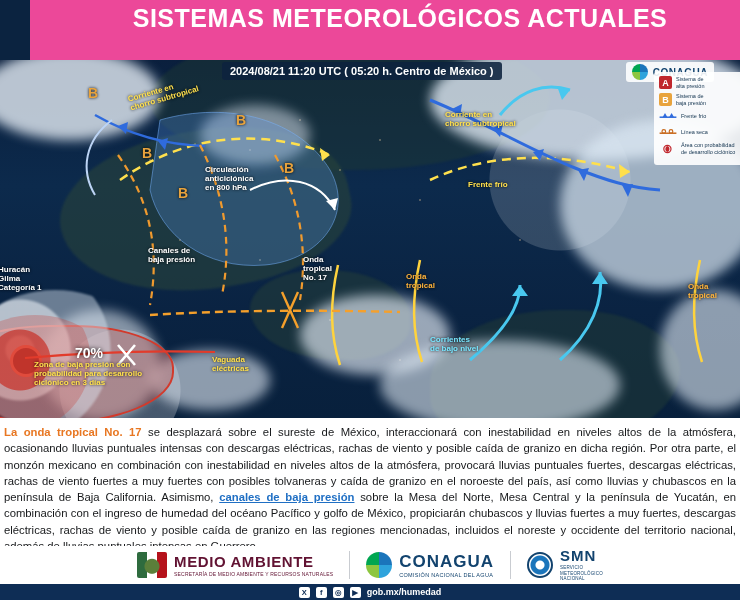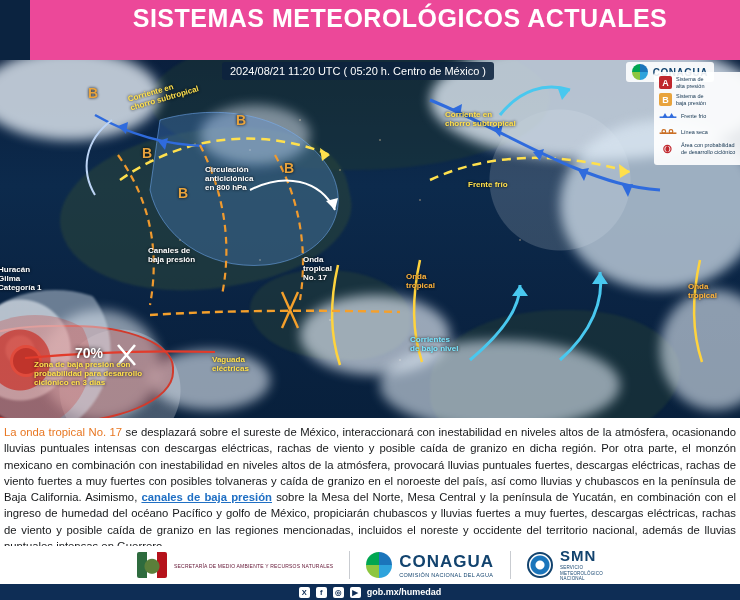--- a/index.html
+++ b/index.html
@@ -109,31 +109,31 @@
     background:rgba(190,40,30,.28);
   }
 
   
   .overlay{position:absolute;inset:0;}
 
   
   .lbl{position:absolute;font-size:8px;font-weight:bold;line-height:1.15;white-space:pre-line;}
   .lbl.yellow{color:#ffe04d;text-shadow:0 0 3px #000;}
   .lbl.white{color:#ffffff;text-shadow:0 0 3px #000;}
-  .lbl.cyan{color:#79e6ff;text-shadow:0 0 3px #000;}
+  .lbl.cyan{color:#79e6ff;text-shadow:0 0 3px #000;margin-left:20px;}
   .lbl.orange{color:#ffb43c;text-shadow:0 0 3px #000;}
   .lbl.pct{color:#ffffff;font-size:14px;font-weight:bold;text-shadow:0 0 4px #000;}
 
   .hi{position:absolute;color:#ff3b2f;font-size:14px;font-weight:bold;text-shadow:0 0 3px #000;}
 
   
   .timestamp{
     position:absolute;left:222px;top:2px;
     background:rgba(12,34,62,.88);
-    color:#fff;font-size:11px;font-weight:normal;
+    color:#fff;font-size:11px;font-weight:bold;
     padding:3px 8px;border-radius:3px;white-space:nowrap;
   }
 
   
   .map-badge{
     position:absolute;right:26px;top:2px;
     display:flex;align-items:center;gap:5px;
     background:rgba(255,255,255,.88);
     border-radius:3px;padding:2px 6px;
   }
@@ -167,21 +167,21 @@
     background:#ffffff;
     padding:6px 4px 0 4px;
     box-sizing:border-box;
     color:#16181a;
     font-size:11.3px;
     line-height:1.44;
     text-align:justify;
     overflow:hidden;
   }
   .textblock b{font-weight:normal;}
-  .hl-orange{color:#e87722;font-weight:normal;}
+  .hl-orange{color:#e87722;font-weight:bold;}
   .hl-blue{color:#1f6fc4;font-weight:bold;text-decoration:underline;}
 
   
   .footer{
     position:absolute;top:546px;left:0;width:740px;height:54px;
     background:#ffffff;
   }
   .footer-inner{
     position:absolute;top:0;left:0;width:740px;height:38px;
     display:flex;align-items:center;justify-content:center;gap:0;
@@ -380,20 +380,21 @@
 
   <div class="textblock">
     <span class="hl-orange">La onda tropical No. 17</span><span> se desplazará sobre el sureste de México, interaccionará con </span><b>inestabilidad en niveles altos de la atmósfera</b><span>, ocasionando lluvias puntuales intensas con descargas eléctricas, rachas de viento y posible caída de granizo en dicha región. Por otra parte, el </span><b>monzón mexicano</b><span> en combinación con </span><b>inestabilidad en niveles altos de la atmósfera</b><span>, provocará lluvias puntuales fuertes, descargas eléctricas, rachas de viento fuertes a muy fuertes con posibles tolvaneras y caída de granizo en el noroeste del país, así como lluvias y chubascos en la península de Baja California. Asimismo, </span><span class="hl-blue">canales de baja presión</span><span> sobre la Mesa del Norte, Mesa Central y la península de Yucatán, en combinación con el </span><b>ingreso de humedad</b><span> del océano Pacífico y golfo de México, propiciarán chubascos y lluvias fuertes a muy fuertes, descargas eléctricas, rachas de viento y posible caída de granizo en las regiones mencionadas, incluidos el noreste y occidente del territorio nacional, además de lluvias puntuales intensas en Guerrero.</span>
   </div>
 
   <div class="footer">
     <div class="footer-inner">
       <div class="f-item f-medio">
         <div class="eagle"></div>
         <div>
+          <div class="f-t1">MEDIO AMBIENTE</div>
           <div class="f-t2">SECRETARÍA DE MEDIO AMBIENTE Y RECURSOS NATURALES</div>
         </div>
       </div>
       <div class="f-div"></div>
       <div class="f-item f-con">
         <div class="con-logo"></div>
         <div>
           <div class="f-t1">CONAGUA</div>
           <div class="f-t2">COMISIÓN NACIONAL DEL AGUA</div>
         </div>

